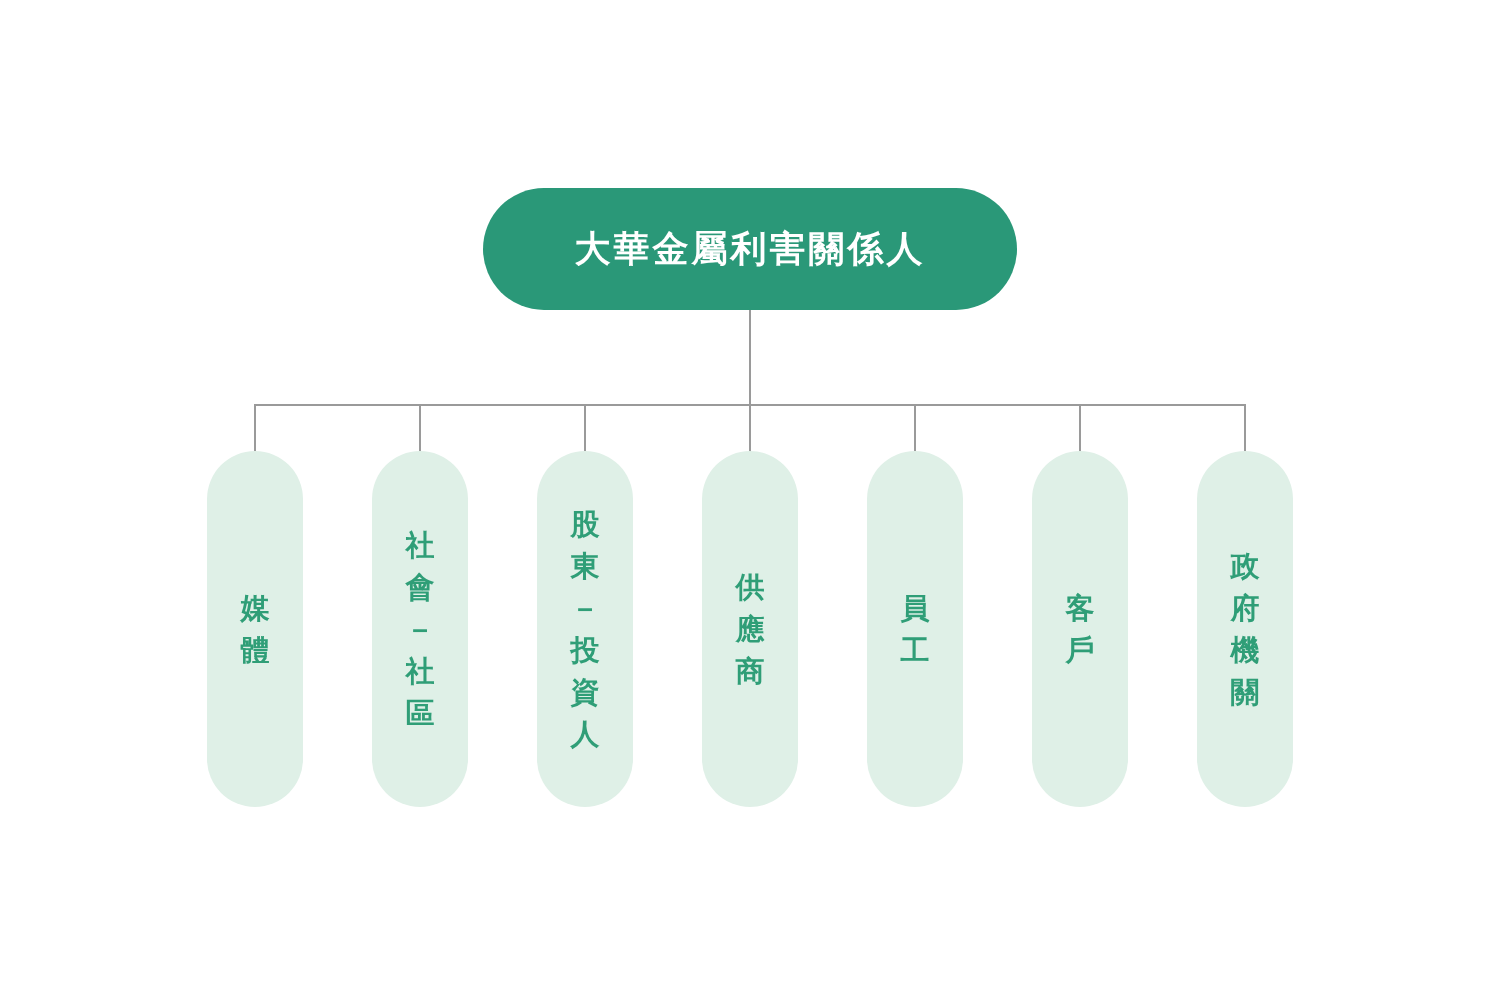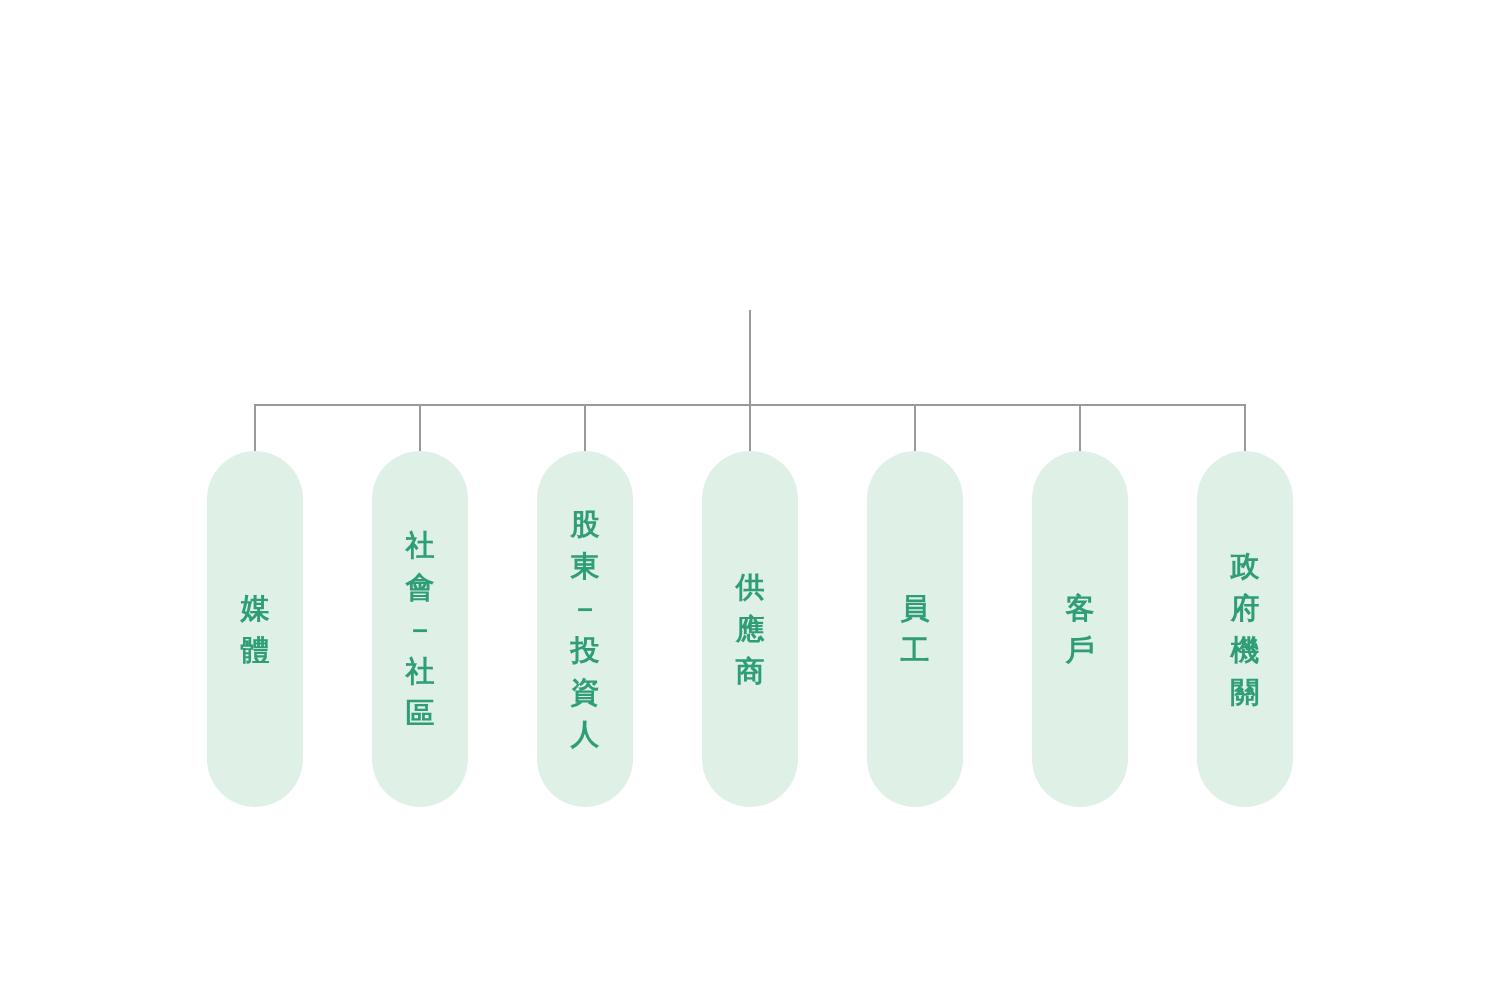--- a/index.html
+++ b/index.html
@@ -78,20 +78,23 @@
   }
   .vchar {
     display: block;
   }
 </style>
 </head>
 <body>
 
 <div class="canvas">
 
+  <div class="root-node">
+    <span class="root-label">大華金屬利害關係人</span>
+  </div>
 
   <div class="line stem"></div>
   <div class="line rail"></div>
 
   <div class="line drop" style="left:254px"></div>
   <div class="line drop" style="left:419px"></div>
   <div class="line drop" style="left:584px"></div>
   <div class="line drop" style="left:749px"></div>
   <div class="line drop" style="left:914px"></div>
   <div class="line drop" style="left:1079px"></div>

